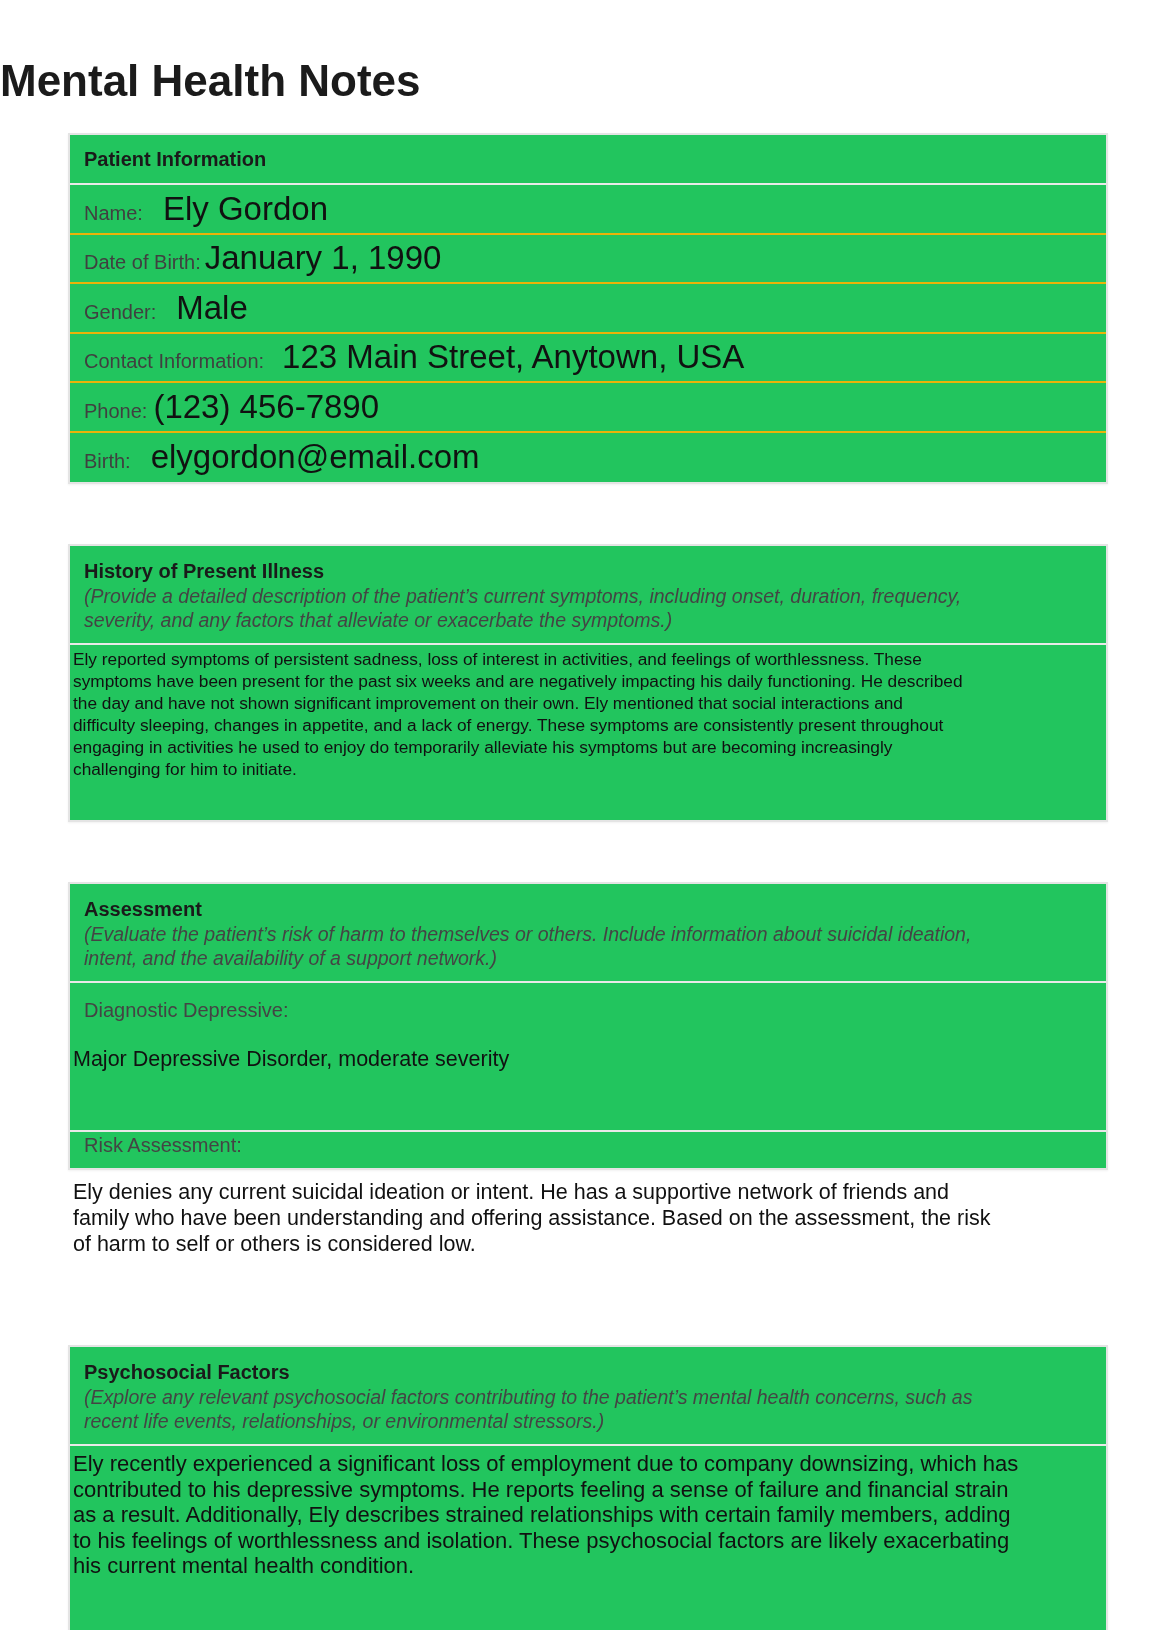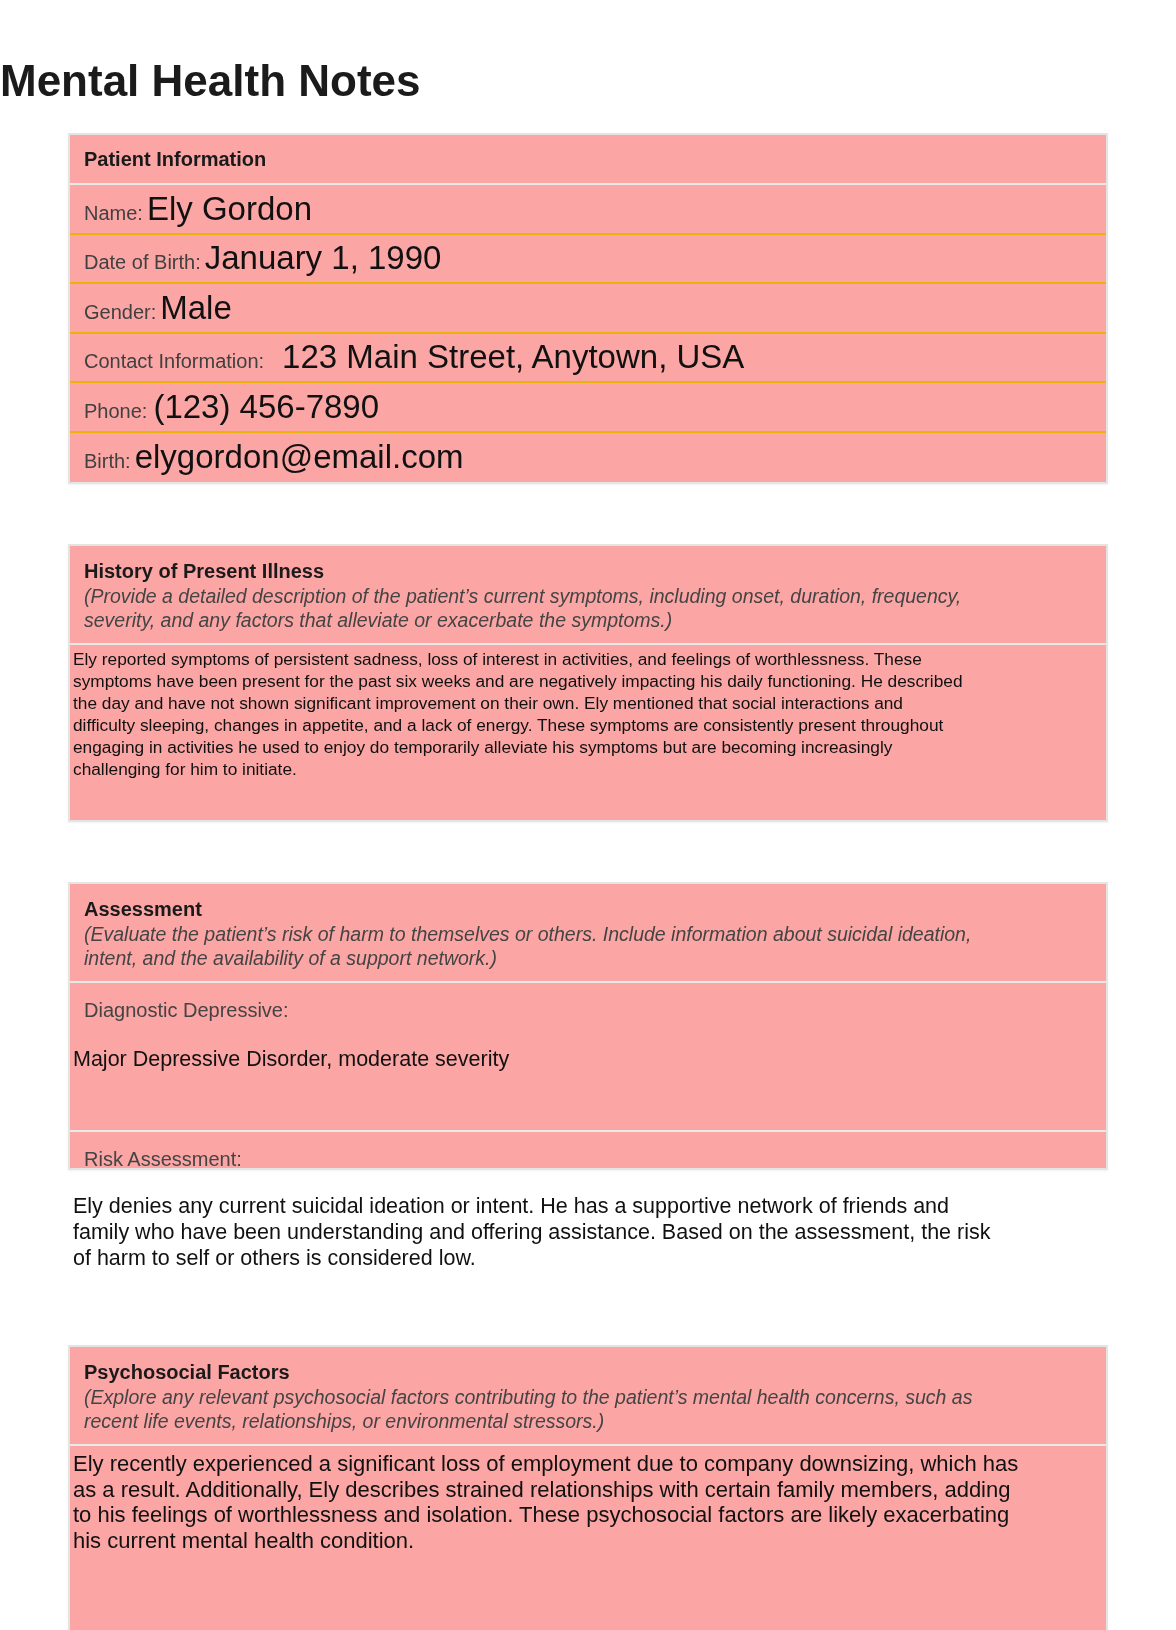--- a/index.html
+++ b/index.html
@@ -17,21 +17,21 @@
       width: 1176px;
       font: bold 44px/50px "Liberation Sans", sans-serif;
       color: #1b1b1b;
     }
     .box {
       position: absolute;
       left: 68px;
       width: 1040px;
       box-sizing: border-box;
       border: 2px solid #e4e4e4;
-      background: #fca5a5;
+      background: #22c55e;
       box-shadow: 0 1px 2px rgba(0,0,0,0.06);
     }
     
     #patient-box { top: 133px; }
     .pi-header {
       height: 50px;
       box-sizing: border-box;
       border-bottom: 2px solid #e9e9e9;
       padding-left: 14px;
       display: flex; align-items: center;
@@ -48,21 +48,21 @@
     }
     .pi-row:last-child { border-bottom: none; }
     .pi-row .inner { display: flex; align-items: baseline; }
     .pi-label {
       font: 20px/24px "Liberation Sans", sans-serif;
       color: #404040;
     }
     .pi-value {
       font: 33px/38px "Liberation Sans", sans-serif;
       color: #111;
-      margin-left: 4px;
+      margin-left: 20px;
     }
     .pi-value.wide-gap { margin-left: 18px; }
 
     
     .sec-head {
       height: 99px;
       box-sizing: border-box;
       border-bottom: 2px solid #e9e9e9;
       padding: 12px 14px 0 14px;
       white-space: nowrap;
@@ -85,21 +85,21 @@
     }
     .line { display: block; }
 
     #assessment-box { top: 882px; height: 288px; }
     .diag-section {
       height: 149px;
       box-sizing: border-box;
       border-bottom: 2px solid #e9e9e9;
       padding-top: 14px;
     }
-    .risk-section { padding-top: 14px; }
+    .risk-section { }
     .sub-label {
       padding-left: 14px;
       font: 20px/26px "Liberation Sans", sans-serif;
       color: #444;
     }
     .diag-value {
       margin-top: 22px;
       padding-left: 3px;
       font: 21.5px/28px "Liberation Sans", sans-serif;
       color: #111;
@@ -204,17 +204,18 @@
 </div>
 
 <div class="box" id="psycho-box">
   <div class="sec-head">
     <div class="sec-title">Psychosocial Factors</div>
     <span class="sec-instr">(Explore any relevant psychosocial factors contributing to the patient’s mental health concerns, such as</span>
     <span class="sec-instr">recent life events, relationships, or environmental stressors.)</span>
   </div>
   <div class="psycho-body">
     <span class="line">Ely recently experienced a significant loss of employment due to company downsizing, which has</span>
+    <span class="line">contributed to his depressive symptoms. He reports feeling a sense of failure and financial strain</span>
     <span class="line">as a result. Additionally, Ely describes strained relationships with certain family members, adding</span>
     <span class="line">to his feelings of worthlessness and isolation. These psychosocial factors are likely exacerbating</span>
     <span class="line">his current mental health condition.</span>
   </div>
 </div>
 
 </body></html>

